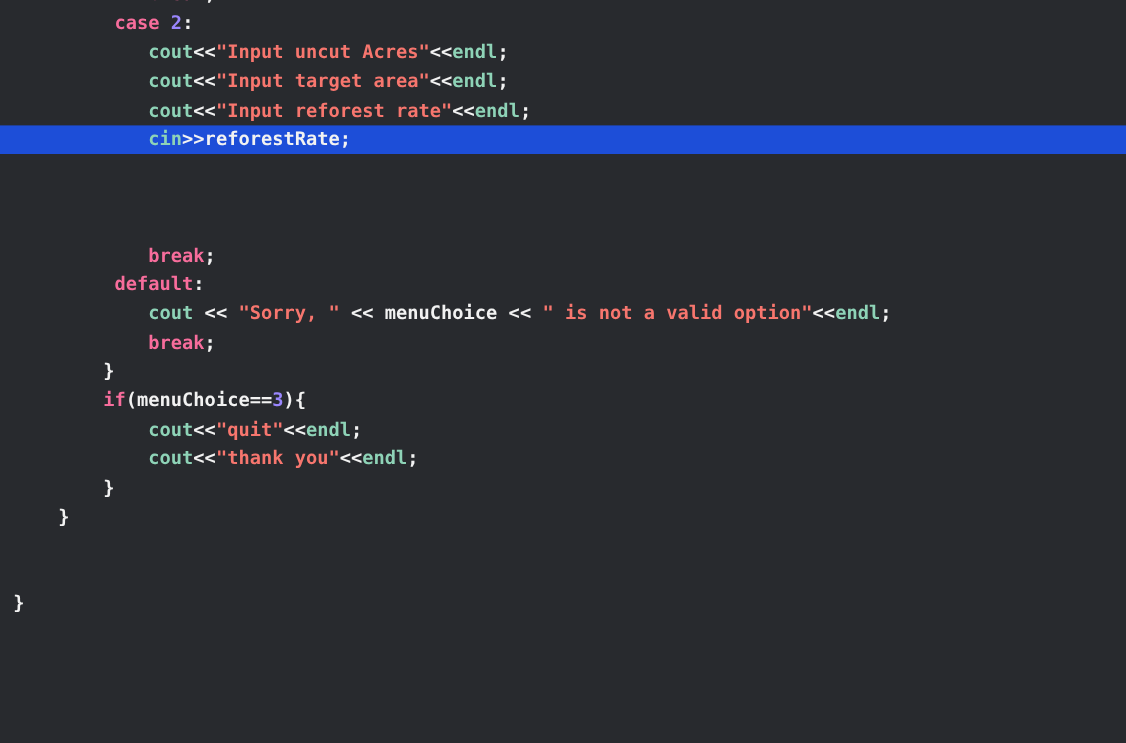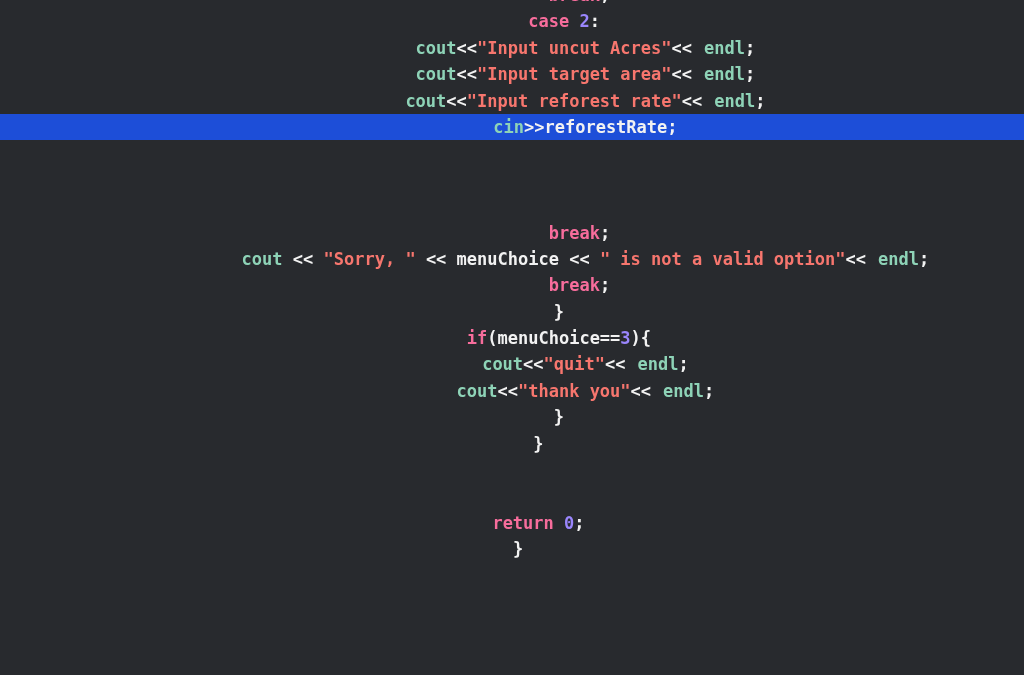--- a/index.html
+++ b/index.html
@@ -26,56 +26,55 @@
     top: -18px;              
     width: 1024px;
   }
   .code-line {
     position: relative;
     height: 26.4px;
     white-space: pre;
     padding-left: 12px;
     color: #f2f2f2;
     box-sizing: border-box;
-    text-align: center;
   }
   .code-line.active {
     background: #32353f;
   }
   .indent { color: transparent; }
 
   
   .kw      { color: #f76d9c; }   
   .num     { color: #9a86fd; }   
   .str     { color: #f7766e; }   
-  .iostrm  { color: #8ed3b7; margin-left: 12px; }   
+  .iostrm  { color: #8ed3b7; }   
   .fn      { color: #c3e88d; }   
   .plain   { color: #f2f2f2; }   
 </style>
 </head>
 <body>
 
 <div id="editor" style="background: rgb(40, 42, 46);">
   <div id="code-surface">
       <div class="code-line"><span class="indent">            </span><span class="kw">break</span><span class="plain">;</span></div>
       <div class="code-line"><span class="indent">         </span><span class="kw">case</span><span class="plain"> </span><span class="num">2</span><span class="plain">:</span></div>
       <div class="code-line"><span class="indent">            </span><span class="iostrm">cout</span><span class="plain">&lt;&lt;</span><span class="str">"Input uncut Acres"</span><span class="plain">&lt;&lt;</span><span class="iostrm">endl</span><span class="plain">;</span></div>
       <div class="code-line"><span class="indent">            </span><span class="iostrm">cout</span><span class="plain">&lt;&lt;</span><span class="str">"Input target area"</span><span class="plain">&lt;&lt;</span><span class="iostrm">endl</span><span class="plain">;</span></div>
       <div class="code-line"><span class="indent">            </span><span class="iostrm">cout</span><span class="plain">&lt;&lt;</span><span class="str">"Input reforest rate"</span><span class="plain">&lt;&lt;</span><span class="iostrm">endl</span><span class="plain">;</span></div>
       <div class="code-line active" style="background: #1d4ed8;"><span class="indent">            </span><span class="iostrm">cin</span><span class="plain">&gt;&gt;reforestRate;</span></div>
       <div class="code-line">&nbsp;</div>
       <div class="code-line">&nbsp;</div>
       <div class="code-line">&nbsp;</div>
       <div class="code-line"><span class="indent">            </span><span class="kw">break</span><span class="plain">;</span></div>
+      <div class="code-line"><span class="indent">         </span><span class="kw">default</span><span class="plain">:</span></div>
       <div class="code-line"><span class="indent">            </span><span class="iostrm">cout</span><span class="plain"> &lt;&lt; </span><span class="str">"Sorry, "</span><span class="plain"> &lt;&lt; menuChoice &lt;&lt; </span><span class="str">" is not a valid option"</span><span class="plain">&lt;&lt;</span><span class="iostrm">endl</span><span class="plain">;</span></div>
       <div class="code-line"><span class="indent">            </span><span class="kw">break</span><span class="plain">;</span></div>
       <div class="code-line"><span class="indent">        </span><span class="plain">}</span></div>
       <div class="code-line"><span class="indent">        </span><span class="kw">if</span><span class="plain">(menuChoice==</span><span class="num">3</span><span class="plain">){</span></div>
       <div class="code-line"><span class="indent">            </span><span class="iostrm">cout</span><span class="plain">&lt;&lt;</span><span class="str">"quit"</span><span class="plain">&lt;&lt;</span><span class="iostrm">endl</span><span class="plain">;</span></div>
       <div class="code-line"><span class="indent">            </span><span class="iostrm">cout</span><span class="plain">&lt;&lt;</span><span class="str">"thank you"</span><span class="plain">&lt;&lt;</span><span class="iostrm">endl</span><span class="plain">;</span></div>
       <div class="code-line"><span class="indent">        </span><span class="plain">}</span></div>
       <div class="code-line"><span class="indent">    </span><span class="plain">}</span></div>
       <div class="code-line">&nbsp;</div>
       <div class="code-line">&nbsp;</div>
-      <div class="code-line"><span class="indent">    </span><span class="kw">return</span><span class="plain"> </span><span class="num">0</span><span class="plain">;</span></div>
       <div class="code-line"><span class="plain">}</span></div>
     </div>
 </div>
 
 </body></html>

